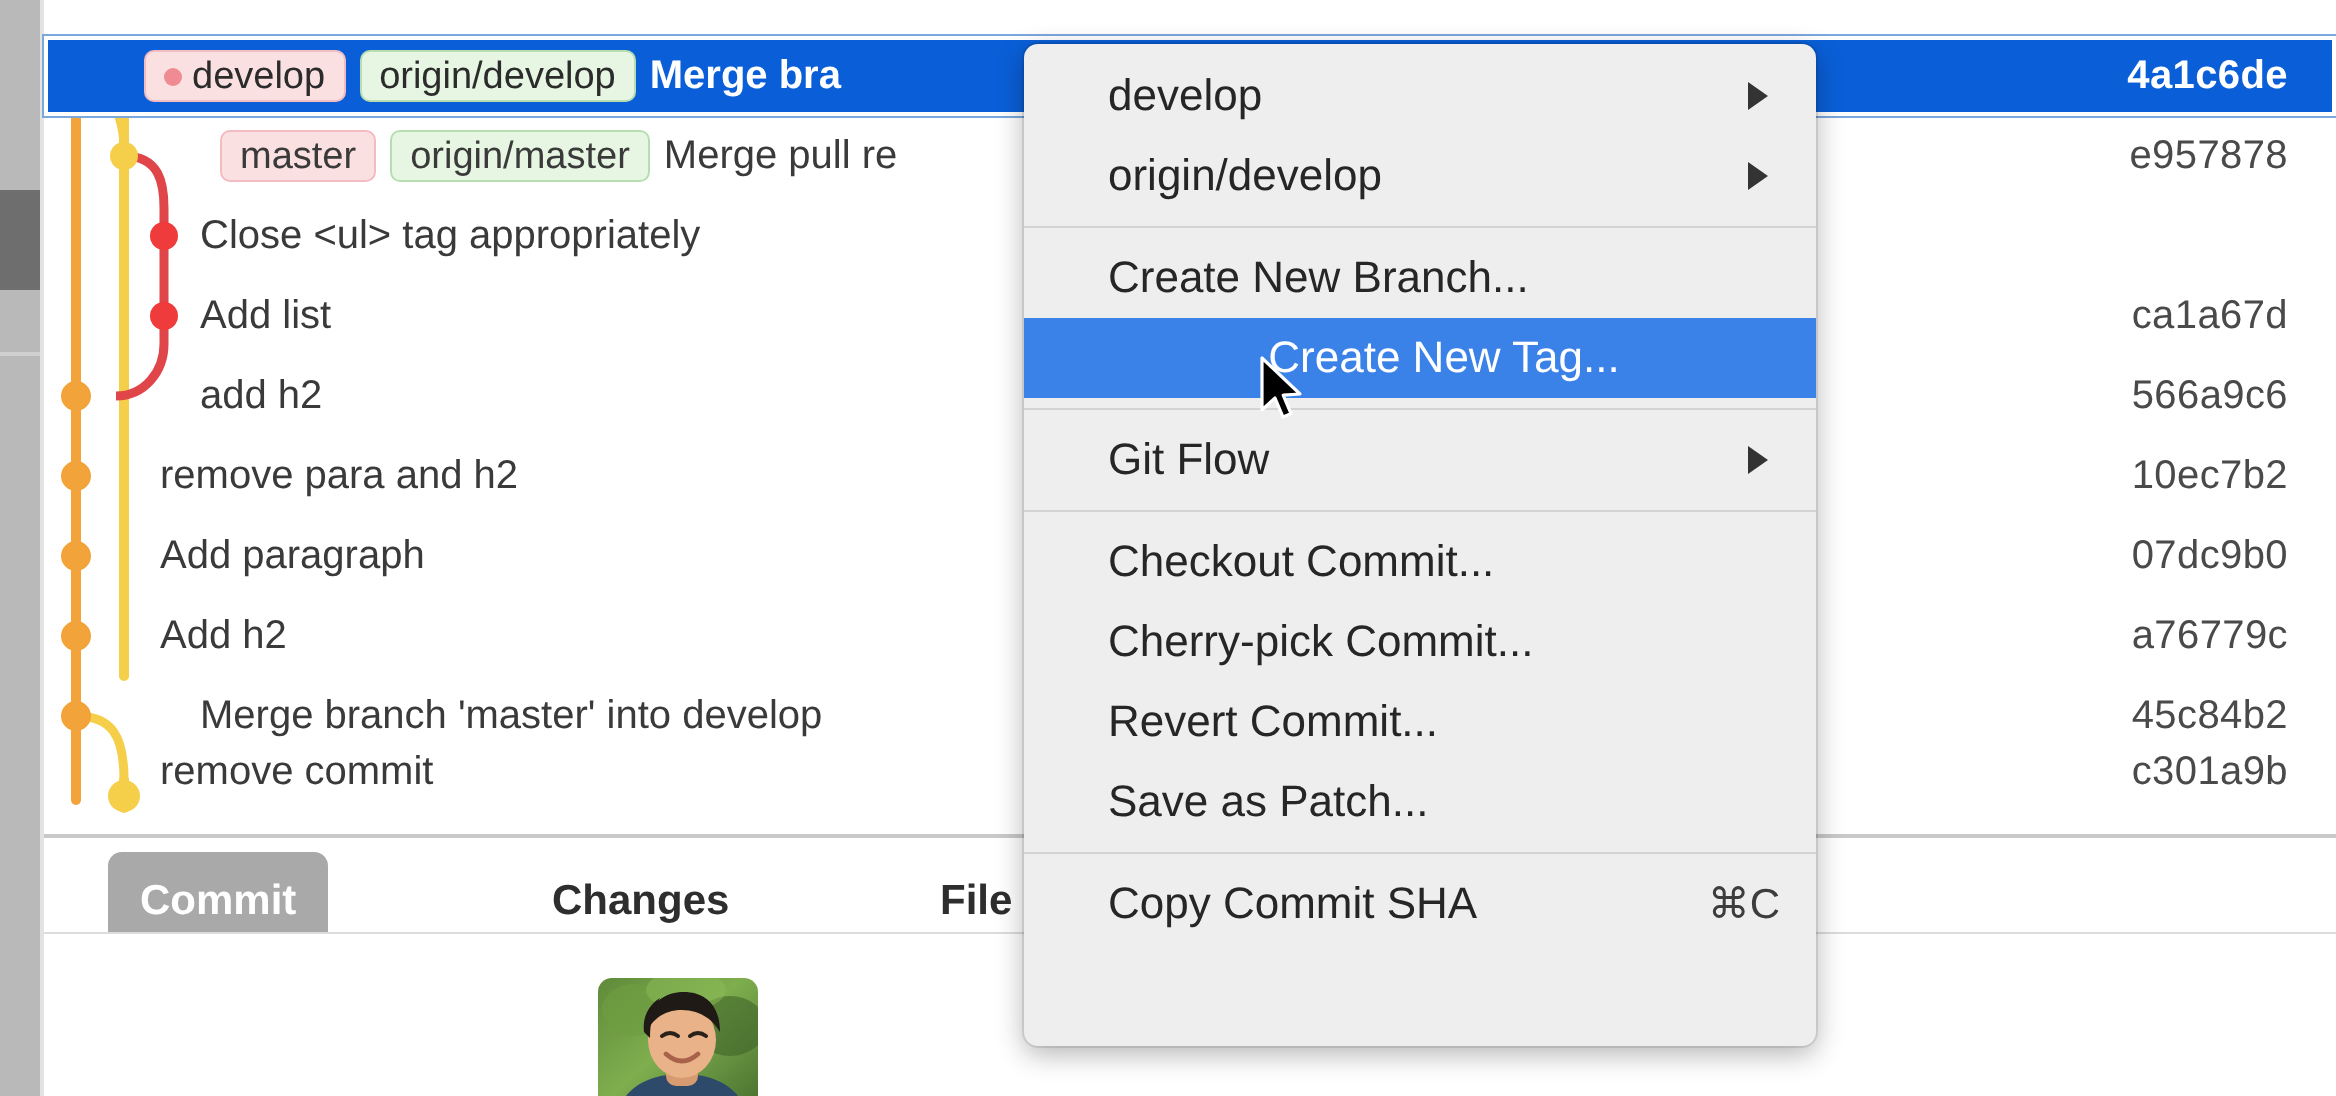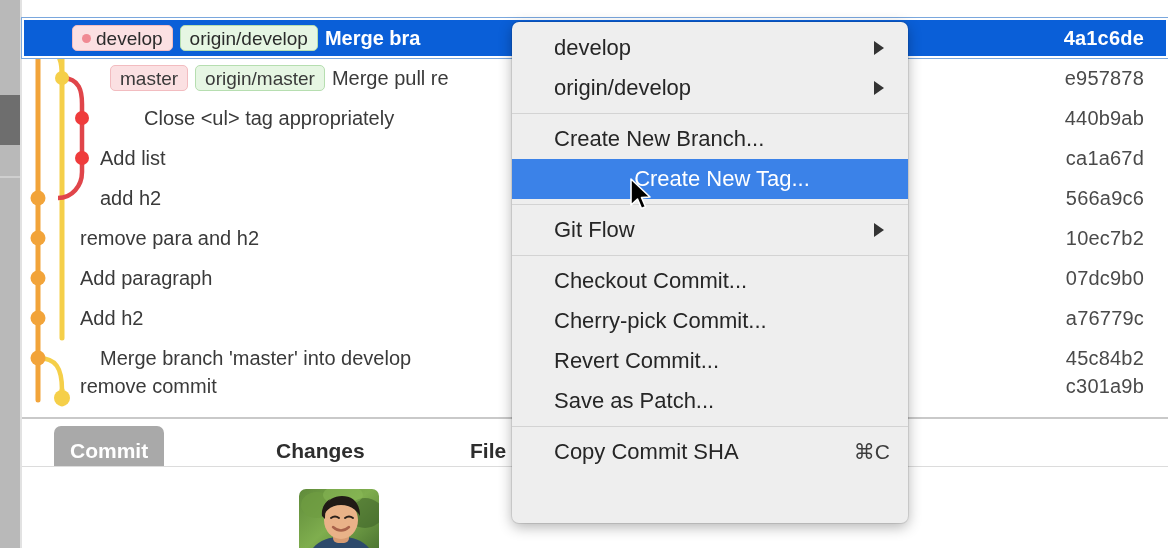--- a/index.html
+++ b/index.html
@@ -158,24 +158,23 @@
         </span>
         <span class="badge remote">
           <span>origin/master</span>
         </span>
         <span>Merge pull re</span>
       </div>
       <div class="sha">e957878</div>
     </div>
 
     <div class="row" style="top:98px;">
-      <div class="msg" style="left:78px;margin-left:44px;">
+      <div class="msg" style="left:78px;">
         <span>Close &lt;ul&gt; tag appropriately</span>
       </div>
-      <div class="sha">440b9ab</div>
     </div>
 
     <div class="row" style="top:138px;">
       <div class="msg" style="left:78px;">
         <span>Add list</span>
       </div>
       <div class="sha">ca1a67d</div>
     </div>
 
     <div class="row" style="top:178px;">

